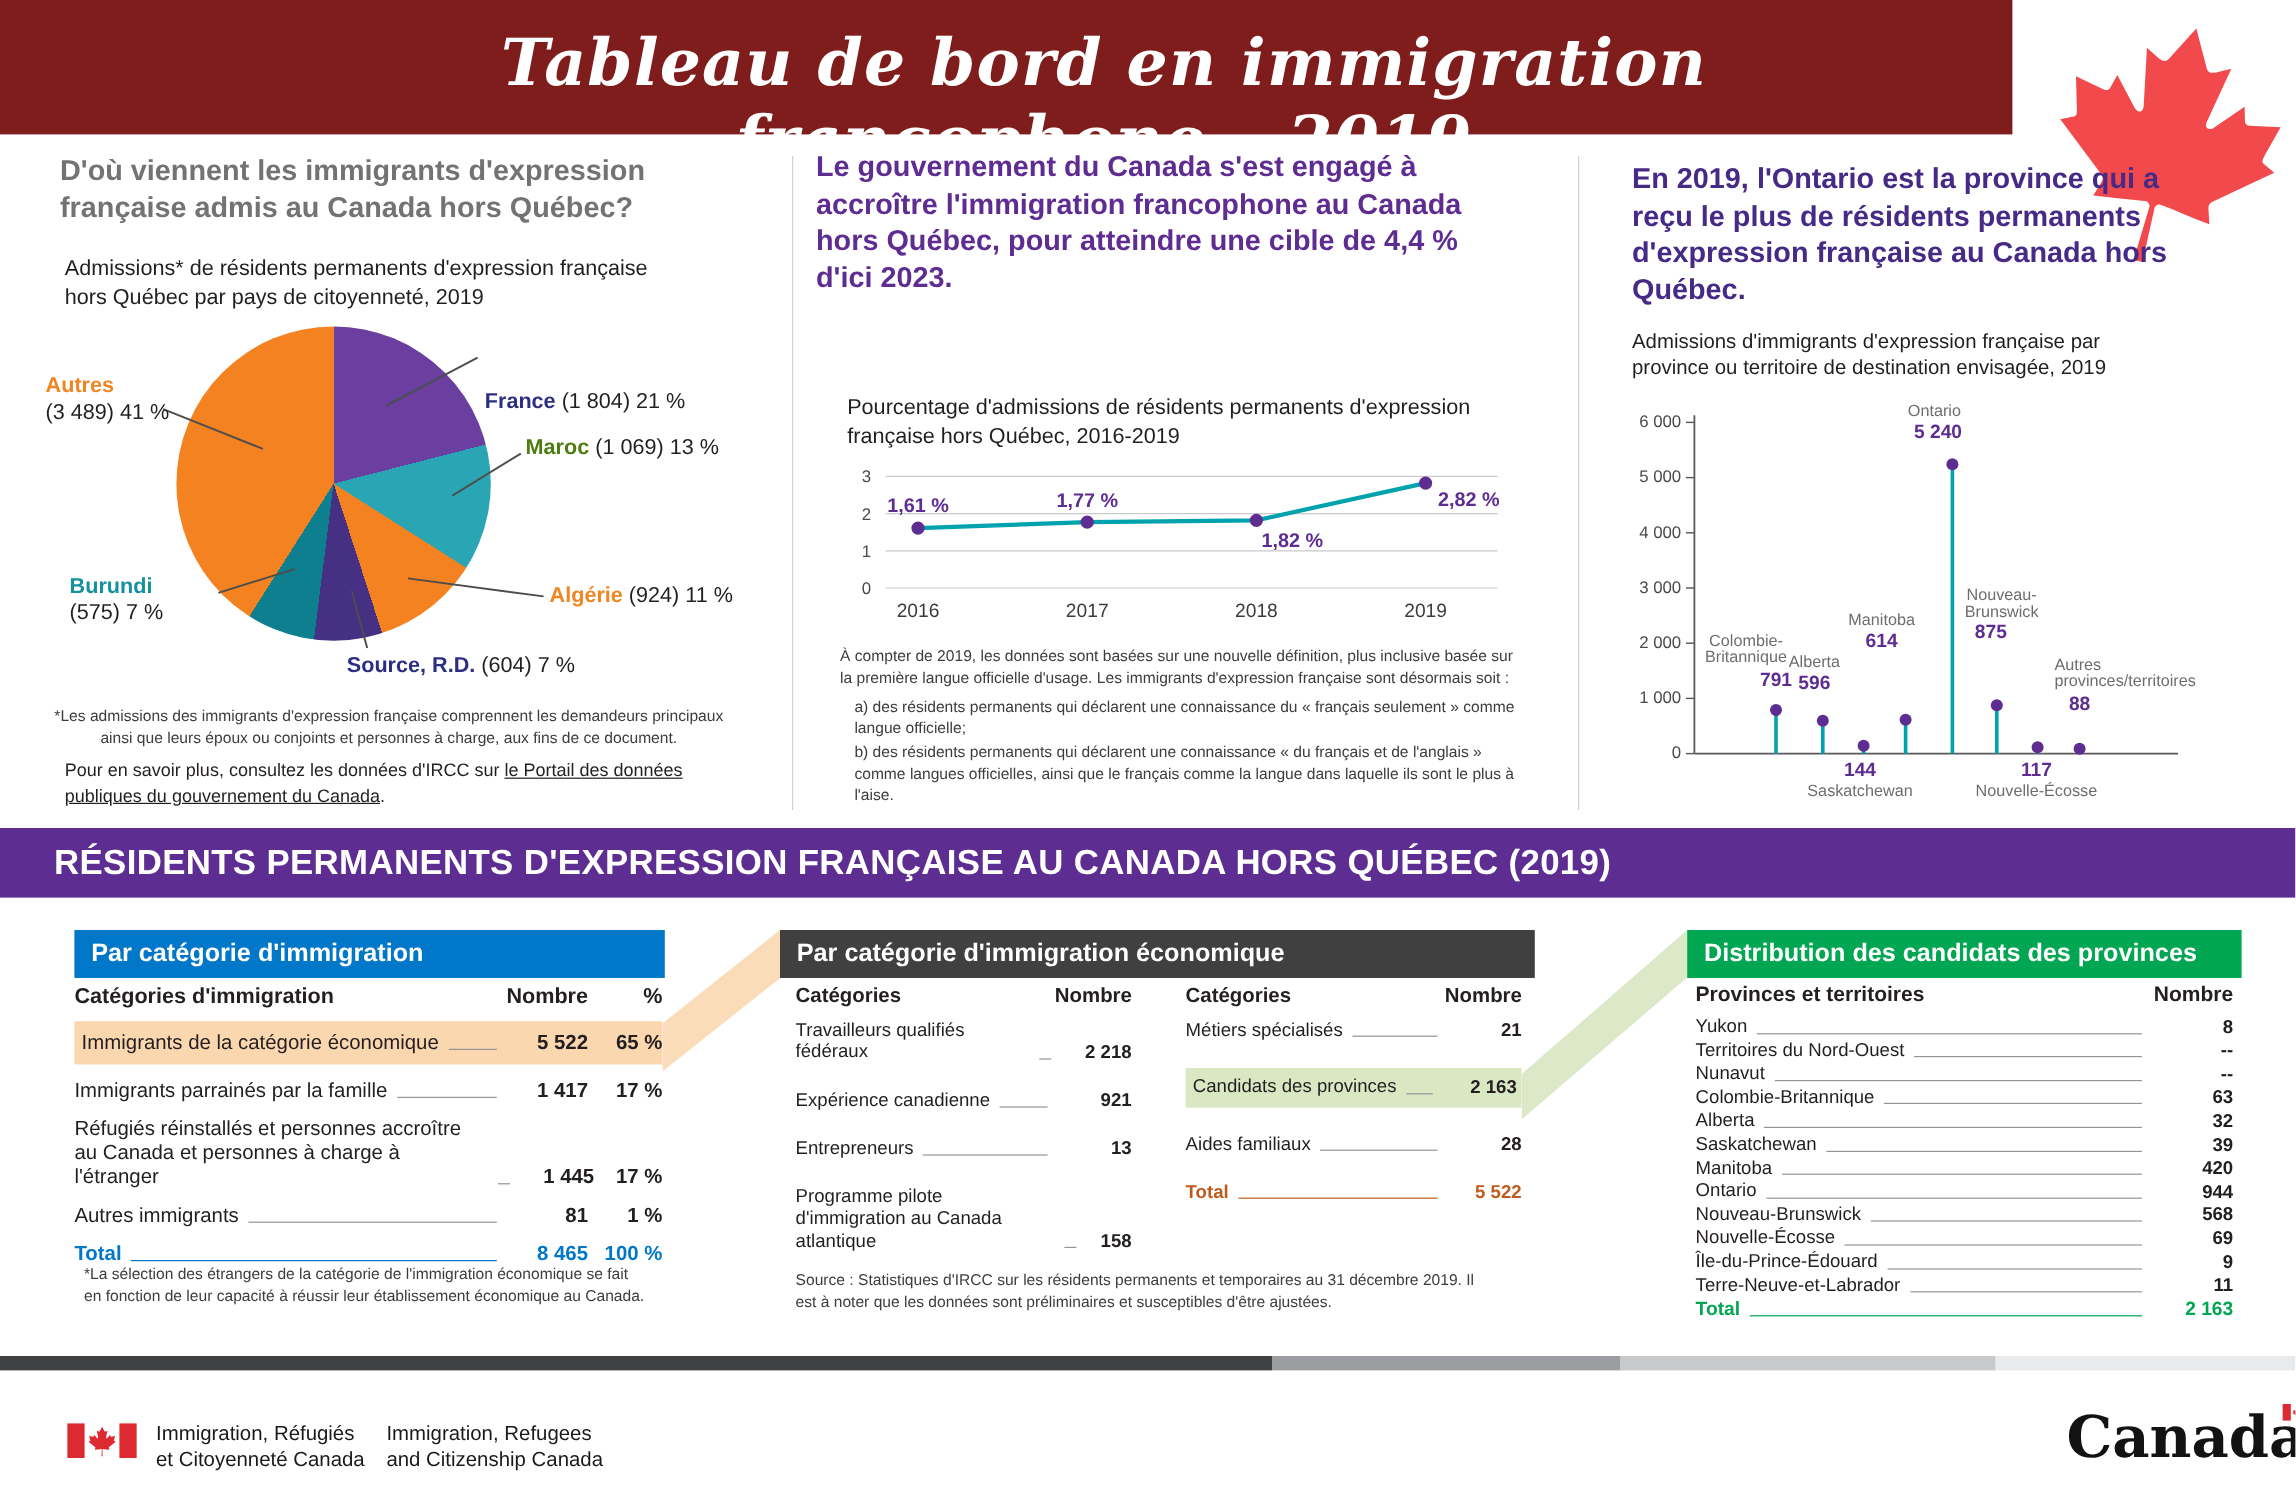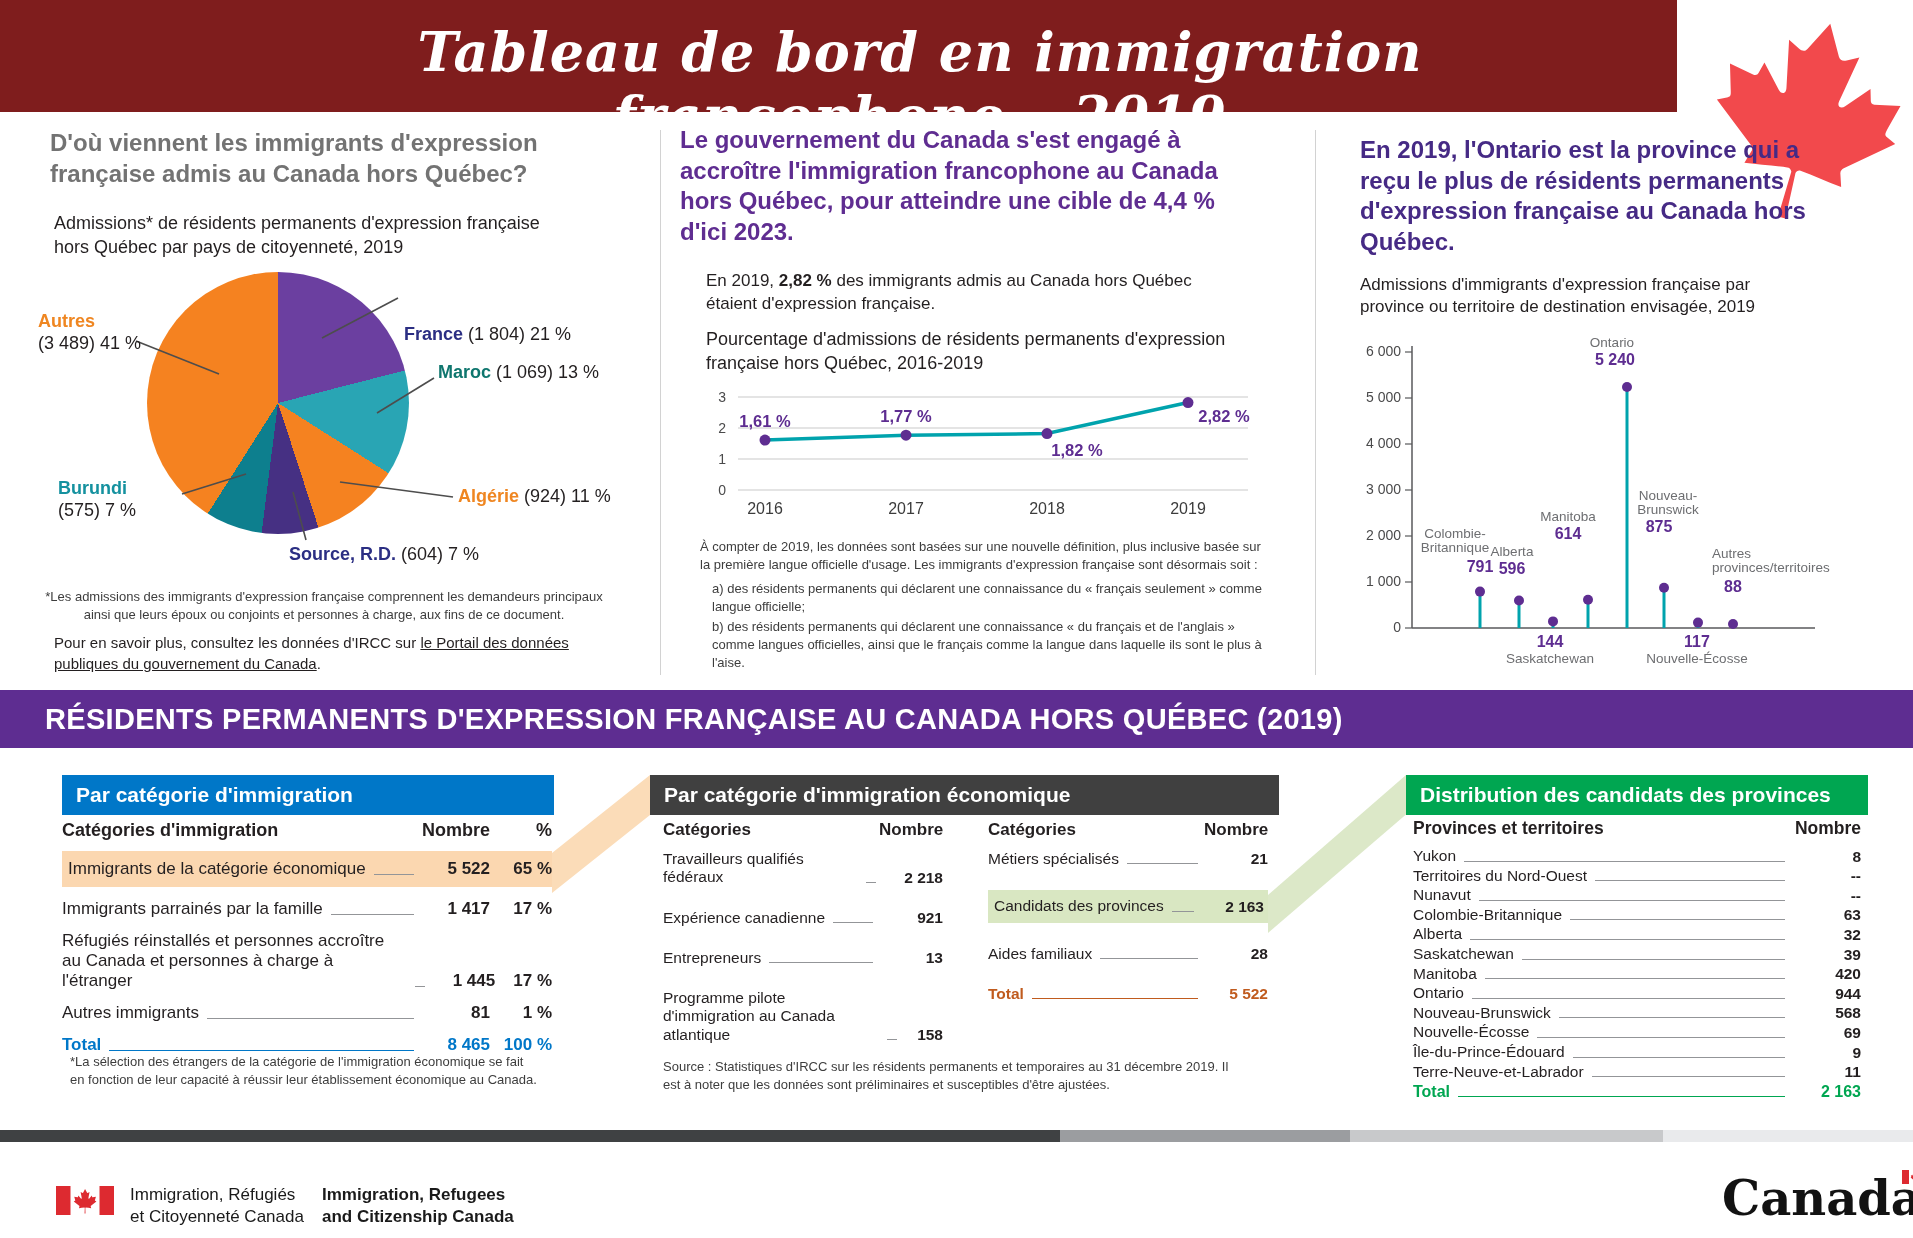--- a/index.html
+++ b/index.html
@@ -97,21 +97,21 @@
   #t3 .trow.total{color:#00a651;font-size:16px;}
 
   .fnote{position:absolute;font-size:13px;line-height:1.38;color:#3d3d3d;}
 
   
   .strip{position:absolute;top:1130px;height:12px;}
 
   
   .flagsig{position:absolute;left:56px;top:1186px;width:58px;height:29px;}
   .dept{position:absolute;top:1184px;font-size:17px;line-height:1.32;color:#1a1a1a;}
-  .dept-fr{left:130px;} .dept-en{left:322px;font-weight:bold;}
+  .dept-fr{left:130px;} .dept-en{left:322px;}
   .wordmark{position:absolute;left:1722px;top:1170px;font-family:"DejaVu Serif",serif;font-weight:bold;font-size:48px;color:#121212;}
   .wm-flag{position:absolute;right:-8px;top:0px;width:28px;height:14px;}
 </style>
 </head>
 <body>
 
 <div class="page">
 
   <div class="header">
     <div class="header-title">Tableau de bord en immigration francophone – 2019</div>
@@ -125,23 +125,20 @@
 
   <div class="abs coltitle t-left" style="left:50px;top:128px;width:560px;">D'où viennent les immigrants d'expression française admis au Canada hors Québec?</div>
   <div class="abs subtitle" style="left:54px;top:212px;width:505px;">Admissions* de résidents permanents d'expression française hors Québec par pays de citoyenneté, 2019</div>
   <div class="pie" style="background: conic-gradient(rgb(107, 63, 160) 0%, rgb(107, 63, 160) 21%, rgb(41, 165, 180) 21%, rgb(41, 165, 180) 34%, rgb(245, 130, 32) 34%, rgb(245, 130, 32) 45%, rgb(70, 48, 131) 45%, rgb(70, 48, 131) 52%, rgb(13, 127, 142) 52%, rgb(13, 127, 142) 59%, rgb(245, 130, 32) 59%, rgb(245, 130, 32) 100%);"></div>
   <div class="abs smallnote" style="left:44px;top:588px;width:560px;text-align:center;">*Les admissions des immigrants d'expression française comprennent les demandeurs principaux ainsi que leurs époux ou conjoints et personnes à charge, aux fins de ce document.</div>
   <div class="abs moreinfo" style="left:54px;top:632px;width:545px;">
     <span>Pour en savoir plus, consultez les données d'IRCC sur </span><span class="lnk">le Portail des données publiques du gouvernement du Canada</span><span>.</span>
   </div>
 
   <div class="abs coltitle t-mid" style="left:680px;top:125px;width:566px;">Le gouvernement du Canada s'est engagé à accroître l'immigration francophone au Canada hors Québec, pour atteindre une cible de 4,4 % d'ici 2023.</div>
-  <div class="abs para" style="left:706px;top:270px;width:532px;">
-    <span>En 2019, </span><b>2,82 %</b><span> des immigrants admis au Canada hors Québec étaient d'expression française.</span>
-  </div>
   <div class="abs chart-sub" style="left:706px;top:328px;width:540px;">Pourcentage d'admissions de résidents permanents d'expression française hors Québec, 2016-2019</div>
   <div class="abs smallnote" style="left:700px;top:538px;width:570px;">À compter de 2019, les données sont basées sur une nouvelle définition, plus inclusive basée sur la première langue officielle d'usage. Les immigrants d'expression française sont désormais soit :</div>
   <div class="abs smallnote" style="left:712px;top:580px;width:556px;">a) des résidents permanents qui déclarent une connaissance du « français seulement » comme langue officielle;</div>
   <div class="abs smallnote" style="left:712px;top:618px;width:556px;">b) des résidents permanents qui déclarent une connaissance « du français et de l'anglais » comme langues officielles, ainsi que le français comme la langue dans laquelle ils sont le plus à l'aise.</div>
 
   <div class="abs coltitle t-right" style="left:1360px;top:135px;width:455px;">En 2019, l'Ontario est la province qui a reçu le plus de résidents permanents d'expression française au Canada hors Québec.</div>
   <div class="abs subtitle" style="left:1360px;top:274px;width:440px;font-size:17px;">Admissions d'immigrants d'expression française par province ou territoire de destination envisagée, 2019</div>
 
   <svg class="overlay" width="1913" height="1238" viewBox="0 0 1913 1238">
     <g class="leaders">
@@ -437,18 +434,18 @@
     <span>Canada</span>
     <svg class="wm-flag" viewBox="0 0 60 30">
       <rect width="60" height="30" fill="#fff"></rect>
       <rect width="15" height="30" fill="#dd2a30"></rect>
       <rect x="45" width="15" height="30" fill="#dd2a30"></rect>
       <path transform="translate(17,2) scale(0.051)" fill="#dd2a30" d="M256 21l-40 75c-5 9-13 8-21 4l-29-15 22 115c5 21-10 21-17 12l-51-57-8 29c-1 4-5 8-11 7l-64-13 17 61c4 14 6 19-4 23l-23 11 110 90c4 3 7 9 5 15l-10 32c38-4 72-11 110-15 3 0 9 5 9 9l-5 116h19l-3-116c0-4 5-9 9-9 38 4 72 11 110 15l-10-32c-2-6 1-12 5-15l110-90-23-11c-10-4-7-9-4-23l17-61-64 13c-6 1-10-3-11-7l-8-29-51 57c-7 9-22 9-17-12l22-115-29 15c-8 4-16 5-21-4z"></path>
     </svg>
   </div>
 
 <div class="pie-label" style="left: 404px; top: 288px; margin-top: 36px;"><span class="pname" style="color: rgb(43, 46, 131);">France</span><span class="pdetail"> (1 804) 21 %</span></div>
-    <div class="pie-label" style="left: 438px; top: 362px;"><span class="pname" style="color: #0f766e;">Maroc</span><span class="pdetail"> (1 069) 13 %</span></div>
+    <div class="pie-label" style="left: 438px; top: 362px;"><span class="pname" style="color: #4d7c0f;">Maroc</span><span class="pdetail"> (1 069) 13 %</span></div>
     <div class="pie-label" style="left: 458px; top: 486px;"><span class="pname" style="color: rgb(239, 134, 33);">Algérie</span><span class="pdetail"> (924) 11 %</span></div>
     <div class="pie-label" style="left: 289px; top: 544px;"><span class="pname" style="color: rgb(43, 46, 131);">Source, R.D.</span><span class="pdetail"> (604) 7 %</span></div>
     <div class="pie-label" style="left: 58px; top: 478px;"><span class="pname" style="color: rgb(20, 145, 159);">Burundi</span><div class="pdetail">(575) 7 %</div></div>
     <div class="pie-label" style="left: 38px; top: 311px;"><span class="pname" style="color: rgb(239, 134, 33);">Autres</span><div class="pdetail">(3 489) 41 %</div></div>
   </div>
 
 </body></html>

